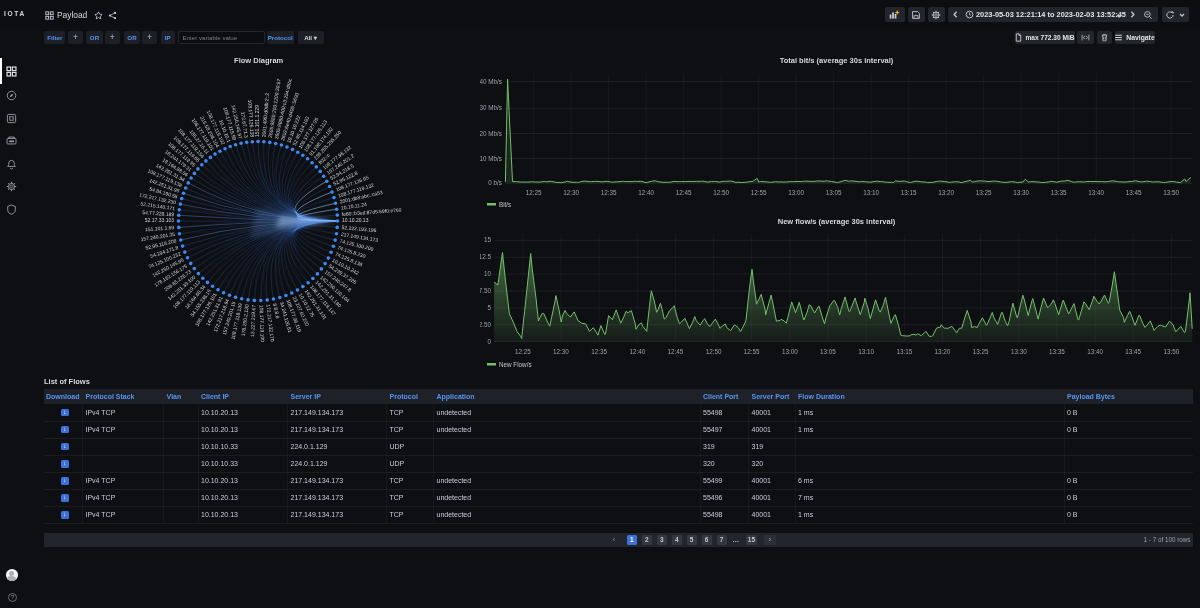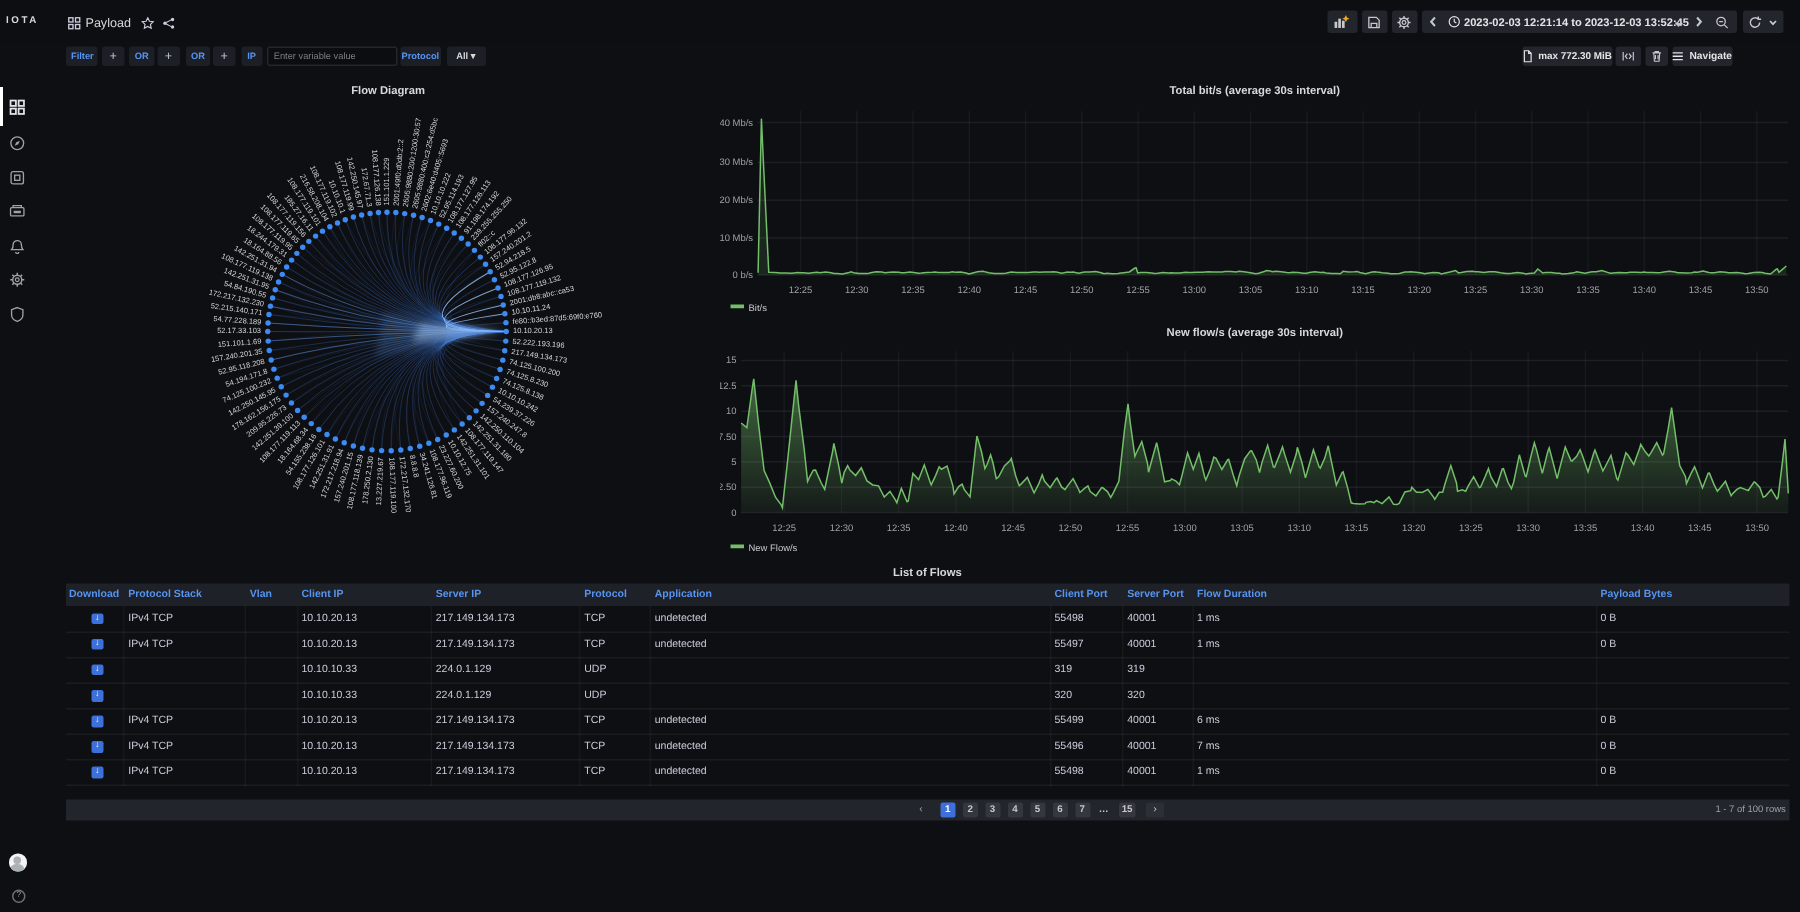--- a/index.html
+++ b/index.html
@@ -57,21 +57,21 @@
     <svg width="9" height="9" viewBox="0 0 16 16" style="display:block">
       <path d="M10 3L5.5 8l4.5 5" fill="none" stroke="#c7c8cc" stroke-width="2.4"></path>
     </svg>
   </div>
 <div style="position:absolute;left:964.5px;top:10px">
     <svg width="9" height="9" viewBox="0 0 16 16" style="display:block">
       <circle cx="8" cy="8" r="6" fill="none" stroke="#e3e4e6" stroke-width="1.4"></circle>
       <path d="M8 4.5V8l2.5 1.5" fill="none" stroke="#e3e4e6" stroke-width="1.4"></path>
     </svg>
   </div>
-<div style="position:absolute;left:976px;top:10.2px;font-size:7.4px;font-weight:bold;color:#e3e4e6">2023-02-03 12:21:14 to 2023-12-03 13:52:45</div>
+<div style="position:absolute;left:976px;top:10.2px;font-size:7.4px;font-weight:bold;color:#e3e4e6">2023-05-03 12:21:14 to 2023-02-03 13:52:45</div>
 <div style="position:absolute;left:1115px;top:11.5px">
     <svg width="8" height="8" viewBox="0 0 16 16" style="display:block">
       <path d="M4 6l4 4.2L12 6" fill="none" stroke="#c7c8cc" stroke-width="2.4"></path>
     </svg>
   </div>
 <div style="position:absolute;left:1128px;top:10.2px">
     <svg width="9" height="9" viewBox="0 0 16 16" style="display:block">
       <path d="M6 3l4.5 5L6 13" fill="none" stroke="#c7c8cc" stroke-width="2.4"></path>
     </svg>
   </div>
@@ -636,21 +636,21 @@
     <text x="980.6" y="354" text-anchor="middle" font-size="6.3" fill="#9da1a8">13:25</text>
     <text x="1018.8" y="354" text-anchor="middle" font-size="6.3" fill="#9da1a8">13:30</text>
     <text x="1056.9" y="354" text-anchor="middle" font-size="6.3" fill="#9da1a8">13:35</text>
     <text x="1095.1" y="354" text-anchor="middle" font-size="6.3" fill="#9da1a8">13:40</text>
     <text x="1133.2" y="354" text-anchor="middle" font-size="6.3" fill="#9da1a8">13:45</text>
     <text x="1171.4" y="354" text-anchor="middle" font-size="6.3" fill="#9da1a8">13:50</text>
 <rect x="487" y="363" width="9" height="2.5" fill="#73bf69"></rect>
 <text x="499" y="367" font-size="6.3" fill="#c7c8cc">New Flow/s</text>
 </svg>
 <div style="position:absolute;left:44px;top:375px;width:1148.5px;height:175px;font-size:7px;font-family:'Liberation Sans',sans-serif">
-<div style="position:absolute;left:0;top:2px;width:1148.5px;text-align:center;font-size:7.5px;font-weight:bold;color:#d8d9da">List of Flows</div>
+<div style="position:absolute;left:0;top:2px;width:1148.5px;font-size:7.5px;font-weight:bold;color:#d8d9da">List of Flows</div>
 <div style="position:absolute;left:0;top:14px;width:1148.5px;height:15px;background:#1e2127">
       <div style="position:absolute;left:2px;top:0;line-height:15px;color:#5794f2;font-weight:bold">Download</div>
       <div style="position:absolute;left:41.5px;top:0;line-height:15px;color:#5794f2;font-weight:bold">Protocol Stack</div>
       <div style="position:absolute;left:122.5px;top:0;line-height:15px;color:#5794f2;font-weight:bold">Vlan</div>
       <div style="position:absolute;left:157px;top:0;line-height:15px;color:#5794f2;font-weight:bold">Client IP</div>
       <div style="position:absolute;left:246.5px;top:0;line-height:15px;color:#5794f2;font-weight:bold">Server IP</div>
       <div style="position:absolute;left:345.5px;top:0;line-height:15px;color:#5794f2;font-weight:bold">Protocol</div>
       <div style="position:absolute;left:392.5px;top:0;line-height:15px;color:#5794f2;font-weight:bold">Application</div>
       <div style="position:absolute;left:659px;top:0;line-height:15px;color:#5794f2;font-weight:bold">Client Port</div>
       <div style="position:absolute;left:707.5px;top:0;line-height:15px;color:#5794f2;font-weight:bold">Server Port</div>

